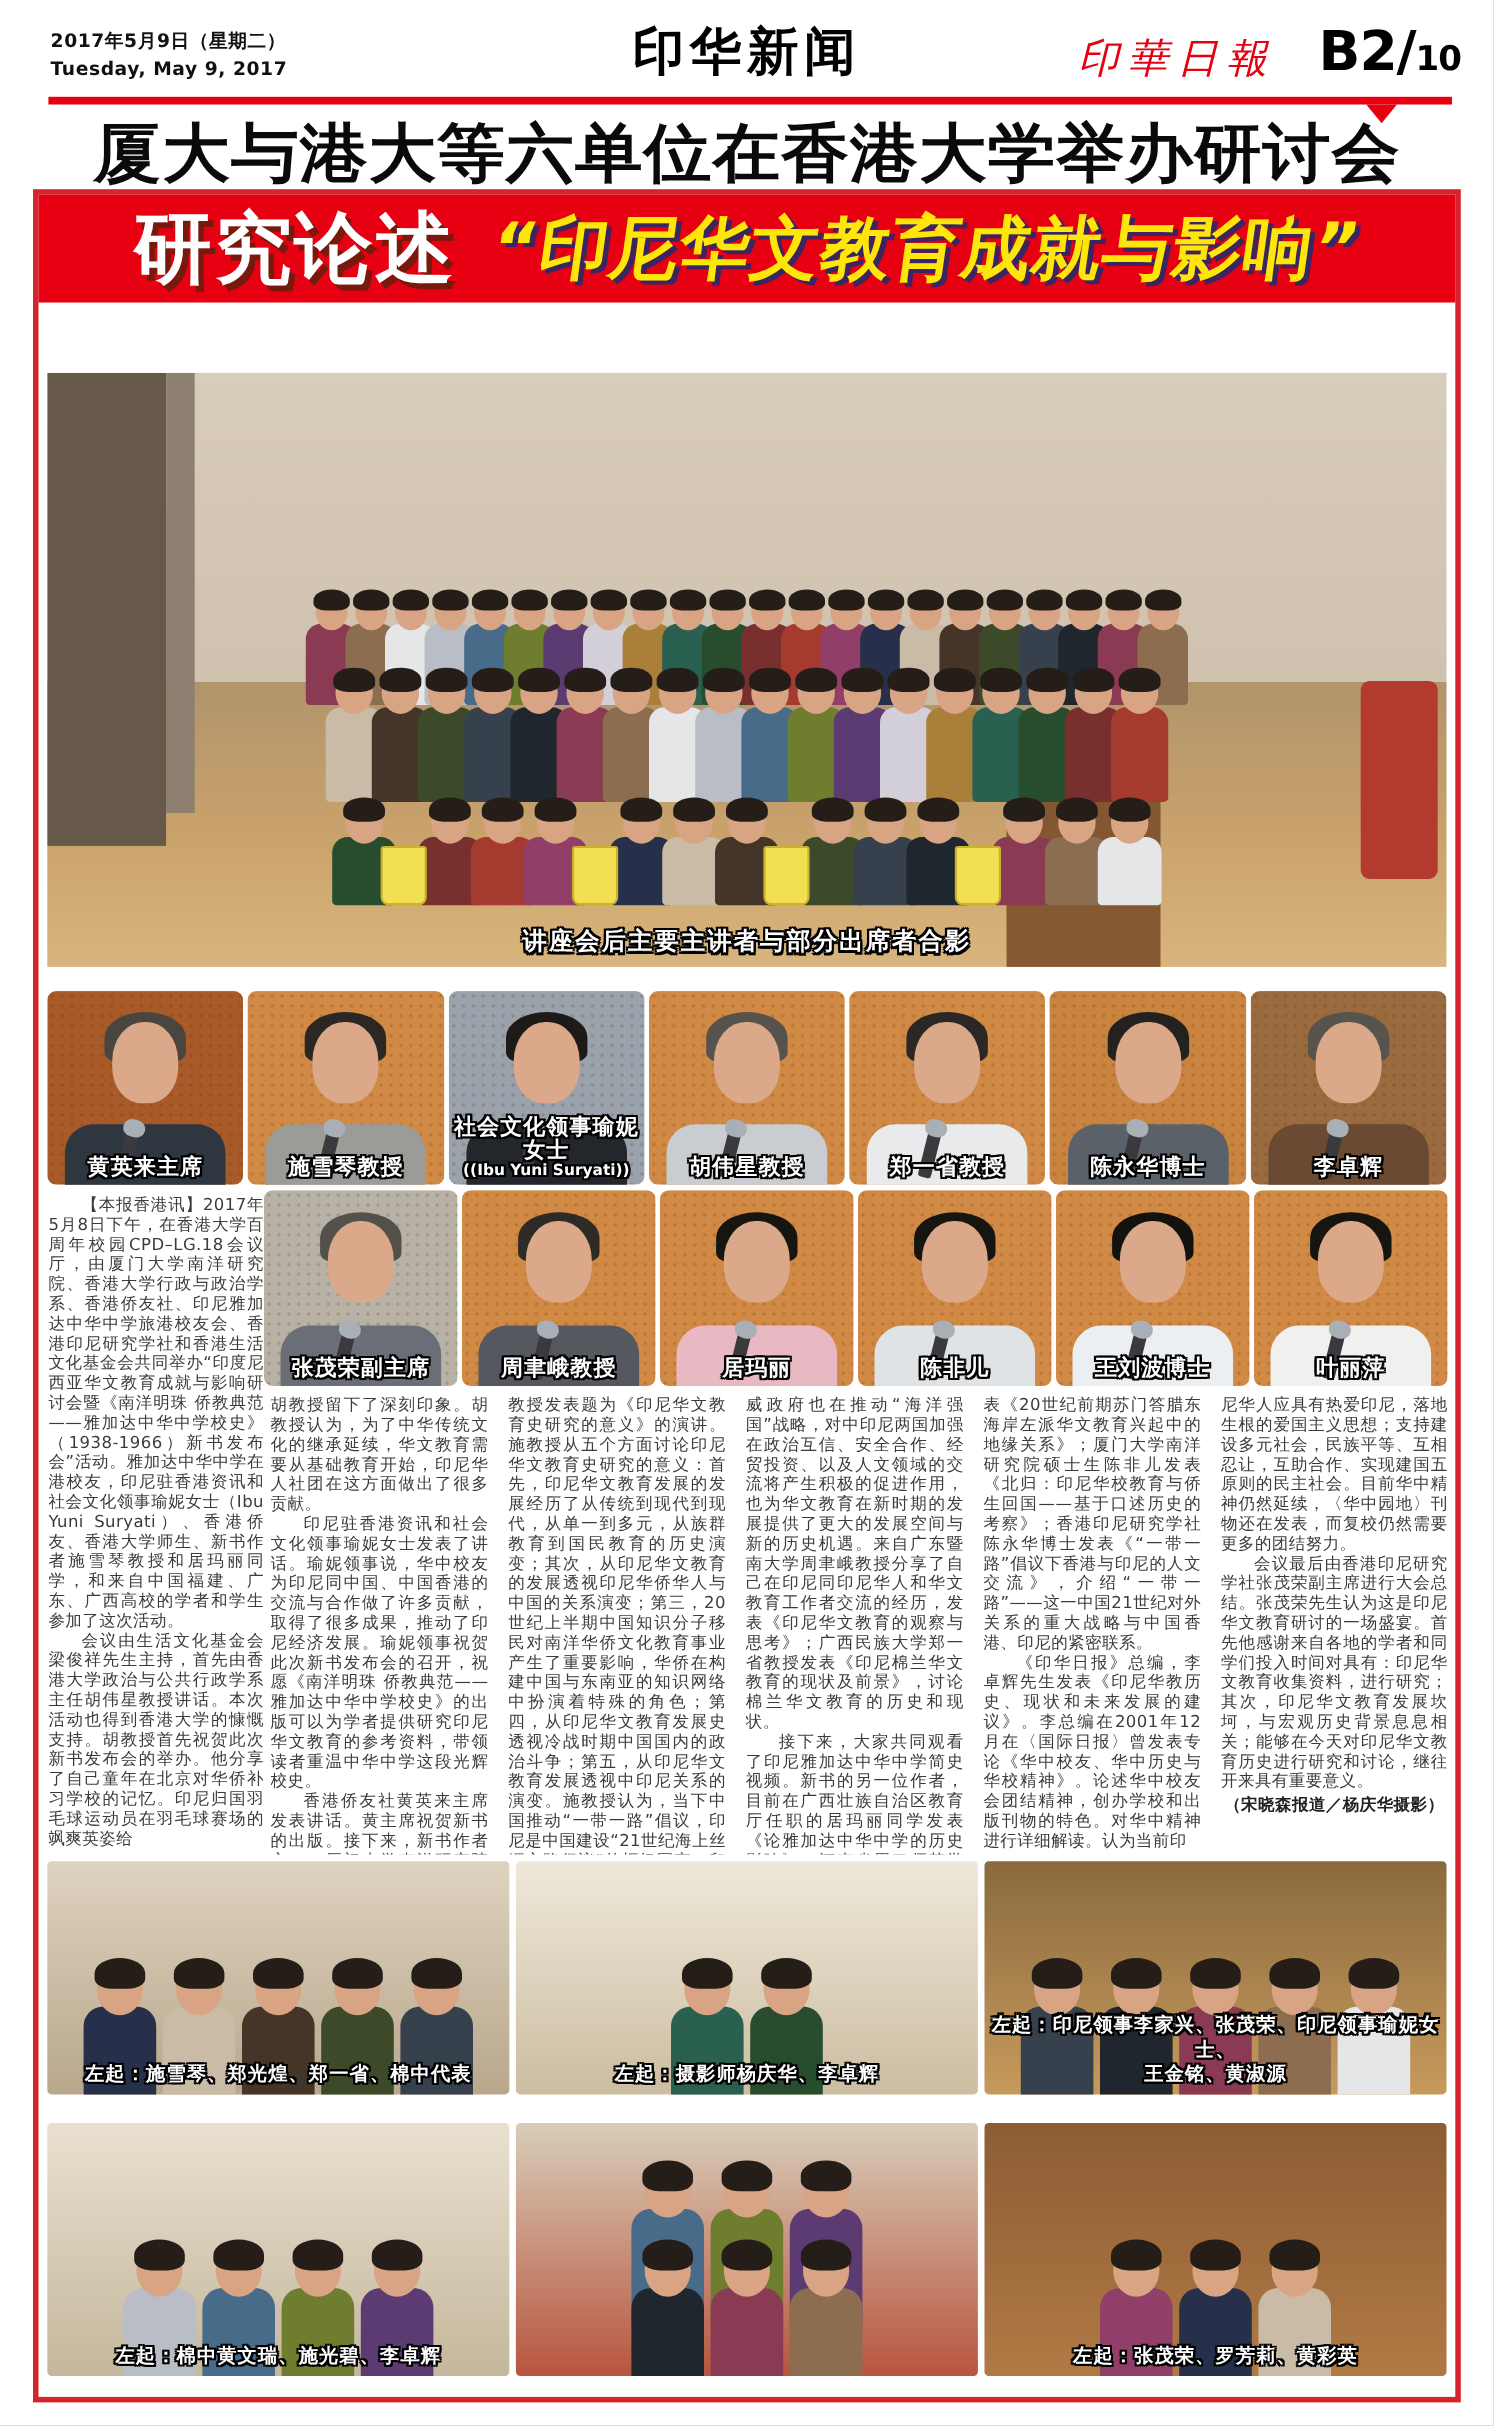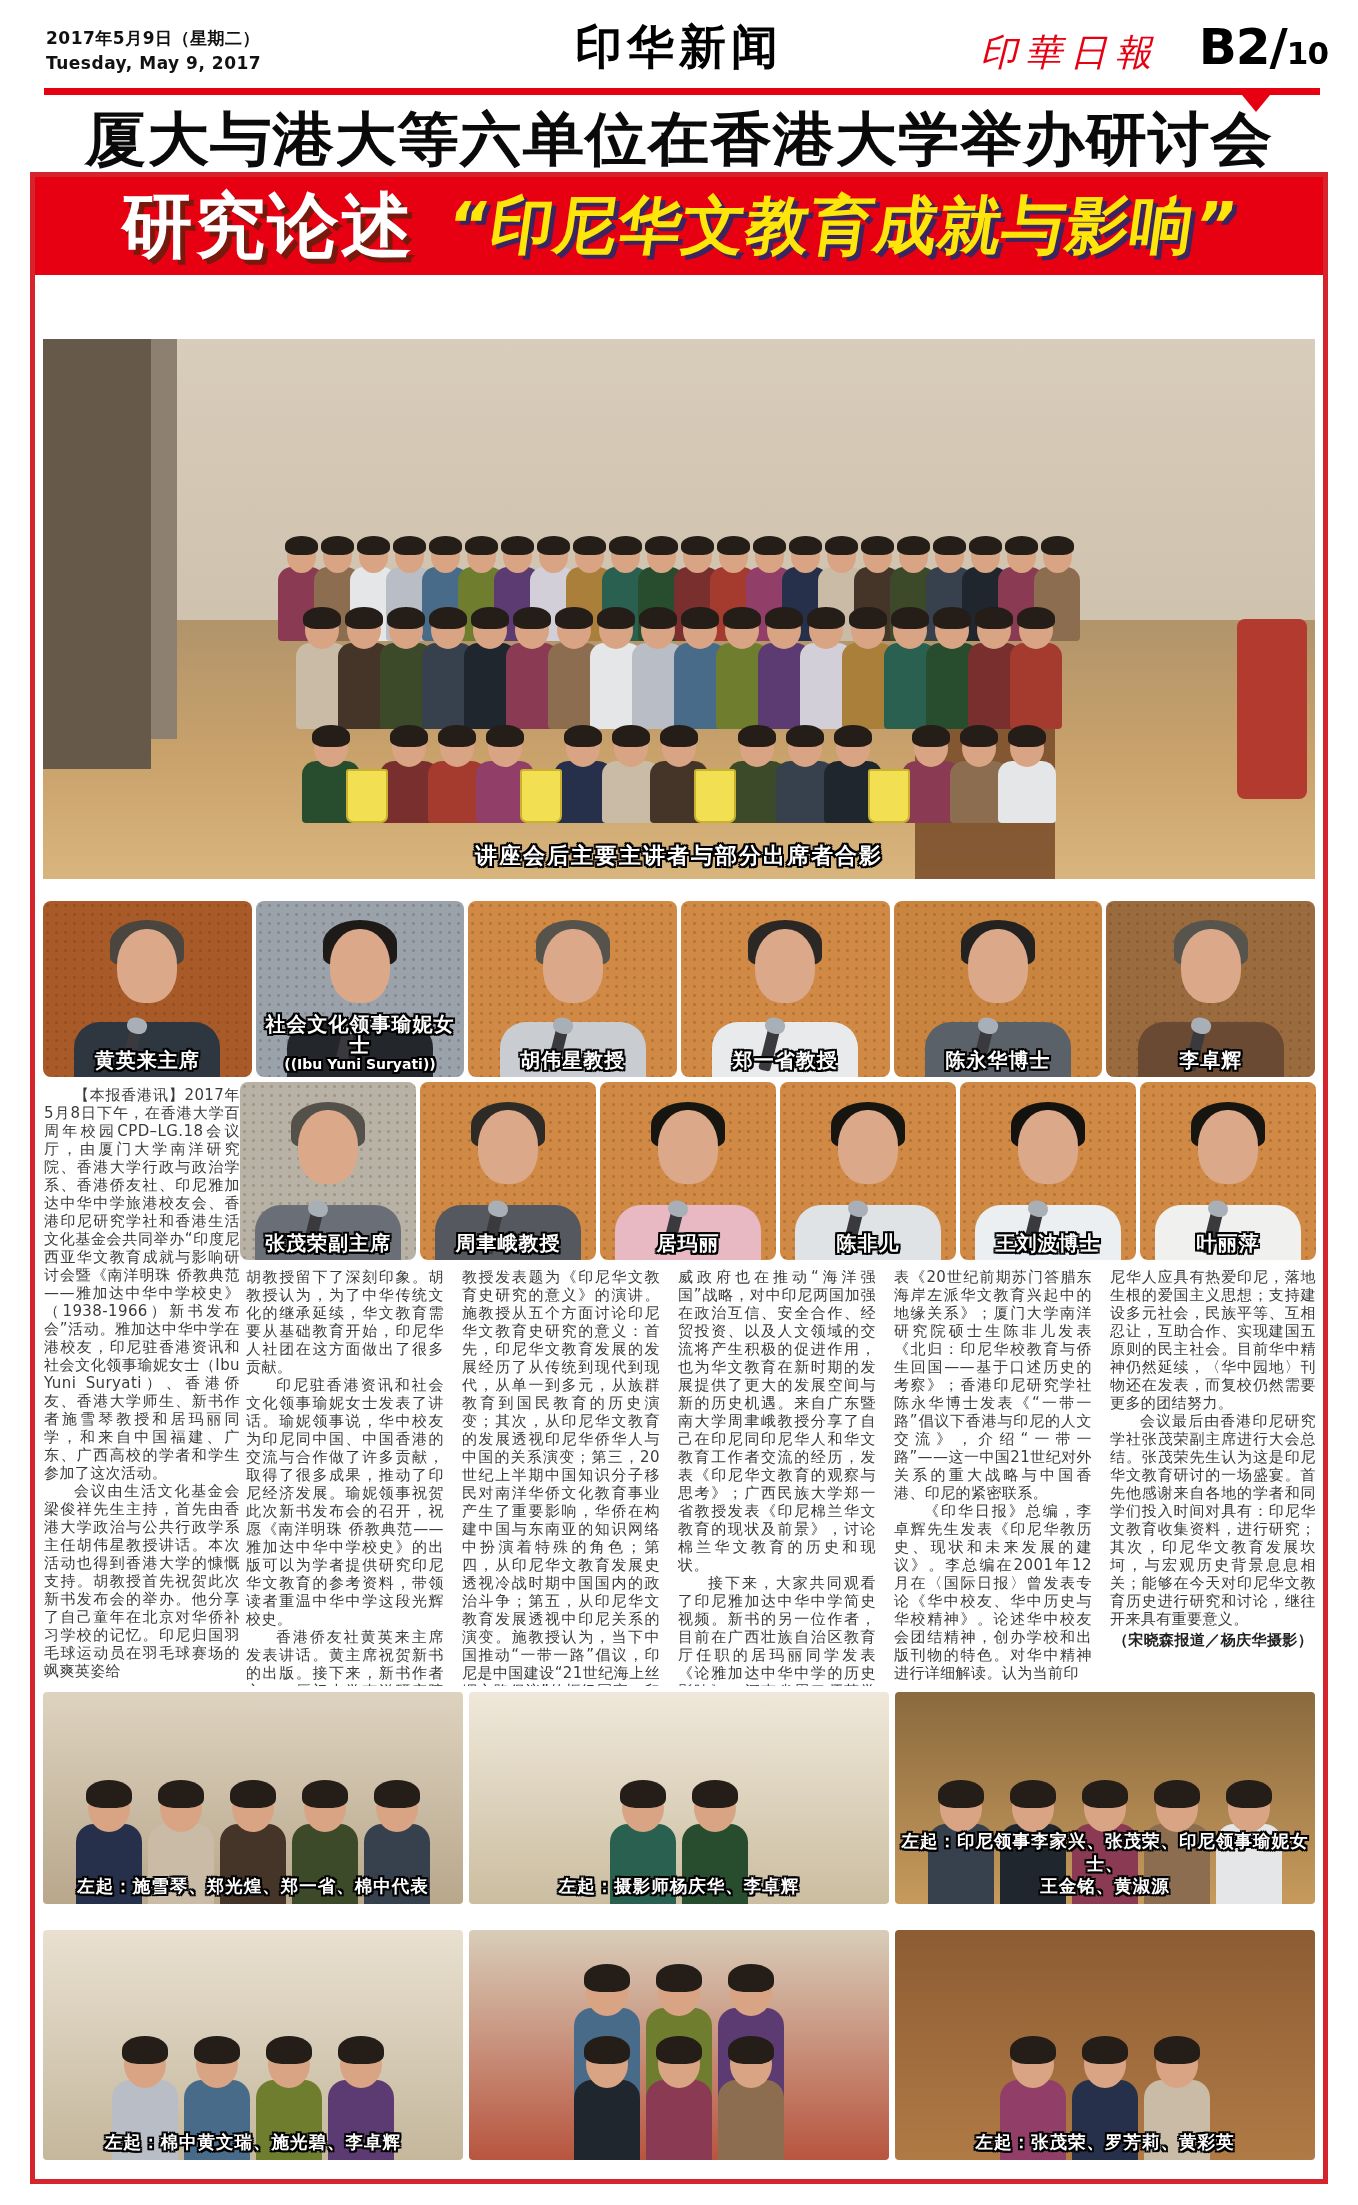--- a/index.html
+++ b/index.html
@@ -349,20 +349,29 @@
     <div class="portrait">
       <div class="pphoto" style="--wall:#a85a28;--cloth:#2e3640;--hair:#4a463f">
           <i class="hair"></i>
           <i class="face"></i>
           <i class="shou"></i>
           <i class="mic"></i>
         </div>
       <div class="plabel outline"><span>黄英来主席</span></div>
     </div>
     <div class="portrait">
+      <div class="pphoto" style="--wall:#d08a45;--cloth:#9b9b98;--hair:#2b2724">
+          <i class="hair"></i>
+          <i class="face"></i>
+          <i class="shou"></i>
+          <i class="mic"></i>
+        </div>
+      <div class="plabel outline"><span>施雪琴教授</span></div>
+    </div>
+    <div class="portrait">
       <div class="pphoto" style="--wall:#9aa2ac;--cloth:#23262b;--hair:#1d1a18">
           <i class="hair"></i>
           <i class="face"></i>
           <i class="shou"></i>
           <i class="mic"></i>
         </div>
       <div class="plabel outline"><span>社会文化领事瑜妮女士</span><span class="sub">((Ibu Yuni Suryati))</span></div>
     </div>
     <div class="portrait">
       <div class="pphoto" style="--wall:#d08a45;--cloth:#c9ccd1;--hair:#56524c">

